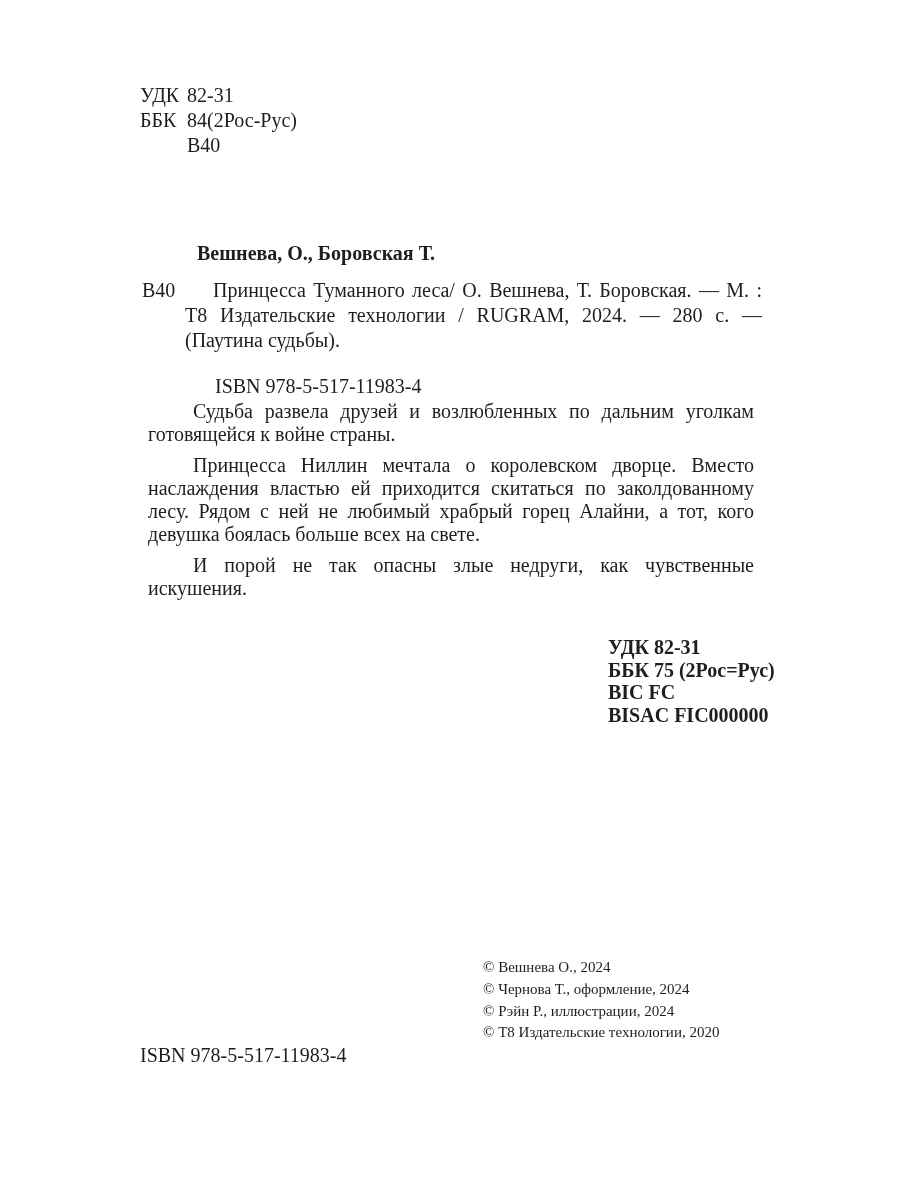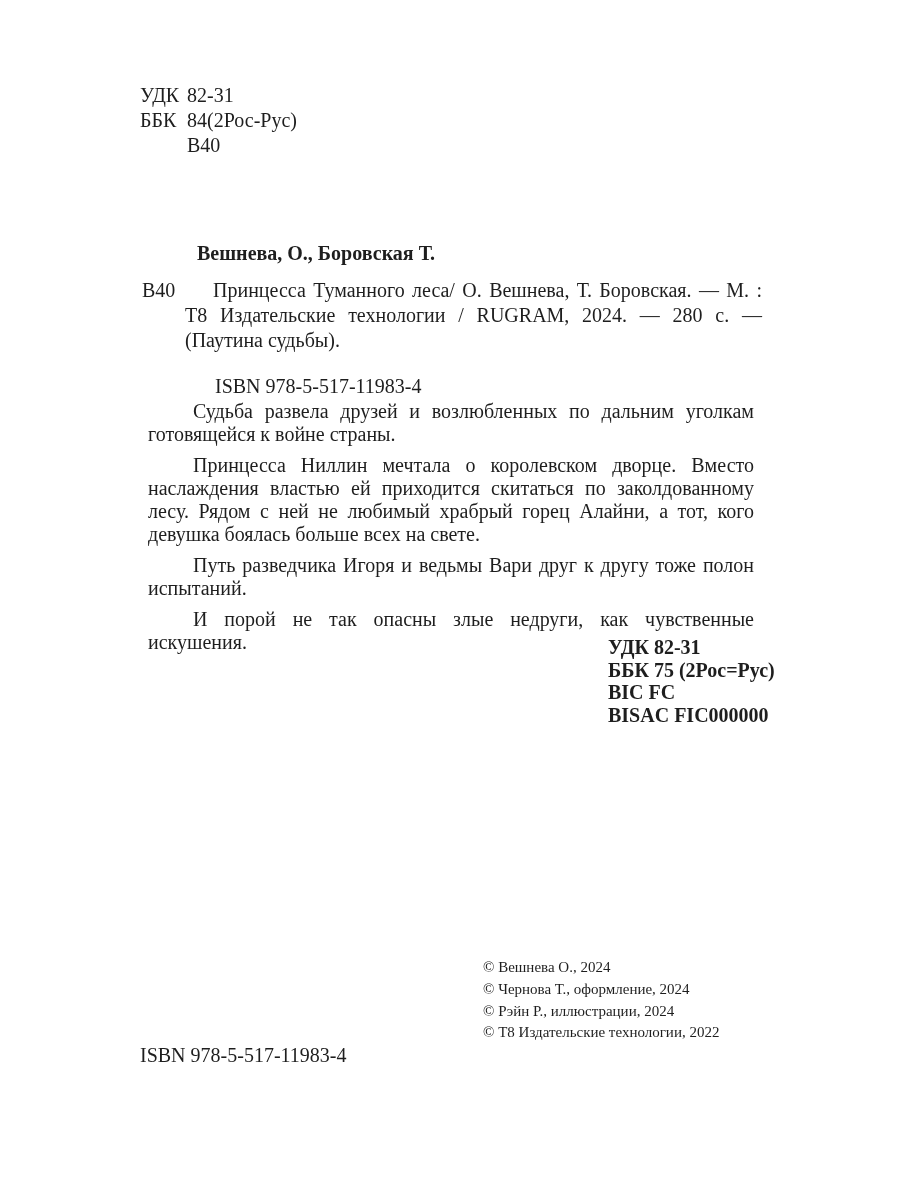--- a/index.html
+++ b/index.html
@@ -128,33 +128,32 @@
     <div class="card-entry">
       <span class="entry-code">В40</span>
       <p class="entry-text">Принцесса Туманного леса/ О. Вешнева, Т. Боровская. — М. : Т8 Издательские технологии / RUGRAM, 2024. — 280 с. — (Паутина судьбы).</p>
     </div>
     <p class="card-isbn">ISBN 978-5-517-11983-4</p>
   </div>
 
   <div class="annotation">
     <p>Судьба развела друзей и возлюбленных по дальним уголкам готовящейся к войне страны.</p>
     <p>Принцесса Ниллин мечтала о королевском дворце. Вместо наслаждения властью ей приходится скитаться по заколдованному лесу. Рядом с ней не любимый храбрый горец Алайни, а тот, кого девушка боялась больше всех на свете.</p>
-    <p>Путь разведчика Игоря и ведьмы Вари друг к другу тоже полон испытаний.</p>
     <p>И порой не так опасны злые недруги, как чувственные искушения.</p>
   </div>
 
   <div class="classification">
     <div>УДК 82-31</div>
     <div>ББК 75 (2Рос=Рус)</div>
     <div>BIC FC</div>
     <div>BISAC FIC000000</div>
   </div>
 
   <div class="copyrights">
     <div>© Вешнева О., 2024</div>
     <div>© Чернова Т., оформление, 2024</div>
     <div>© Рэйн Р., иллюстрации, 2024</div>
-    <div>© Т8 Издательские технологии, 2022</div>
+    <div>© Т8 Издательские технологии, 2020</div>
   </div>
 
   <div class="isbn-bottom">ISBN 978-5-517-11983-4</div>
 
 </div>
 
 </body></html>

